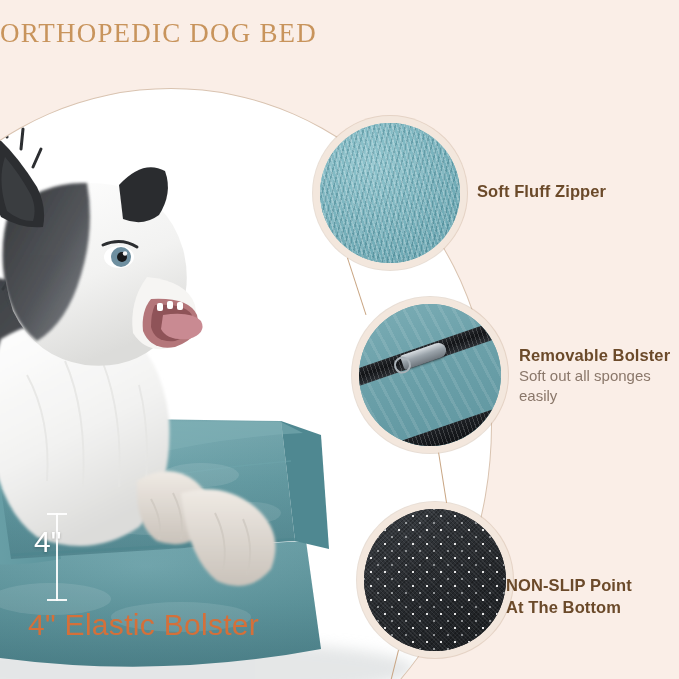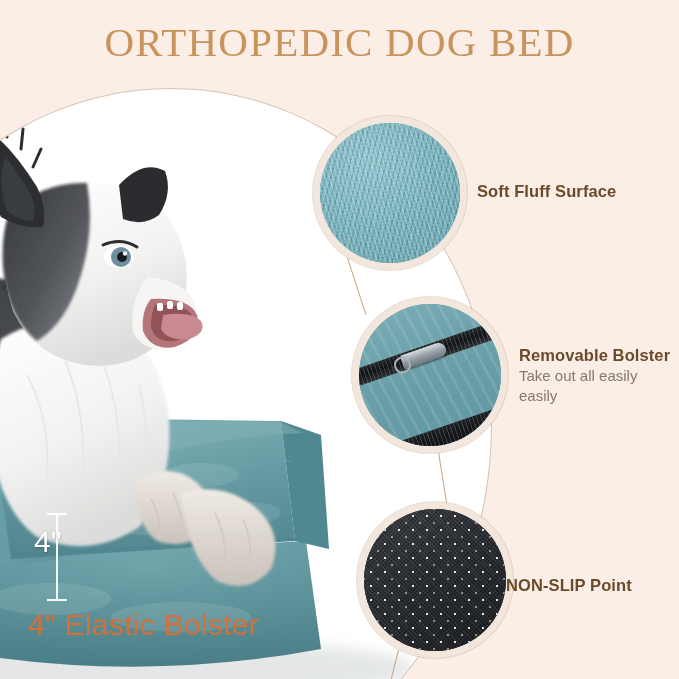--- a/index.html
+++ b/index.html
@@ -14,23 +14,23 @@
     position:relative;
     width:679px;height:679px;
     background:#faeee7;
     overflow:hidden;
   }
 
   
   .title{
     position:absolute;
     left:0;top:18px;width:679px;
-    text-align:center;
+    text-align:left;
     font-family:"Liberation Serif", serif;
-    font-size:41px;
+    font-size:27px;
     letter-spacing:1.2px;
     color:#c8945c;
     white-space:nowrap;
   }
 
   
   .photo-stage{
     position:absolute;
     left:-150px;top:88px;
     width:640px;height:700px;
@@ -370,25 +370,26 @@
     </div>
   </div>
 
   <div class="circle" id="circle-nonslip">
     <div class="inner">
       <div class="slip-tex"></div>
     </div>
   </div>
 
   <div class="label" id="label-fluff">
-    <div class="head">Soft Fluff Surface</div>
+    <div class="head">Soft Fluff Zipper</div>
   </div>
 
   <div class="label" id="label-zipper">
     <div class="head">Removable Bolster</div>
-    <div class="sub">Take out all easily easily</div>
+    <div class="sub">Soft out all sponges easily</div>
   </div>
 
   <div class="label" id="label-nonslip">
     <div class="head">NON-SLIP Point</div>
+    <div class="head">At The Bottom</div>
   </div>
 
 </div>
 
 </body></html>

